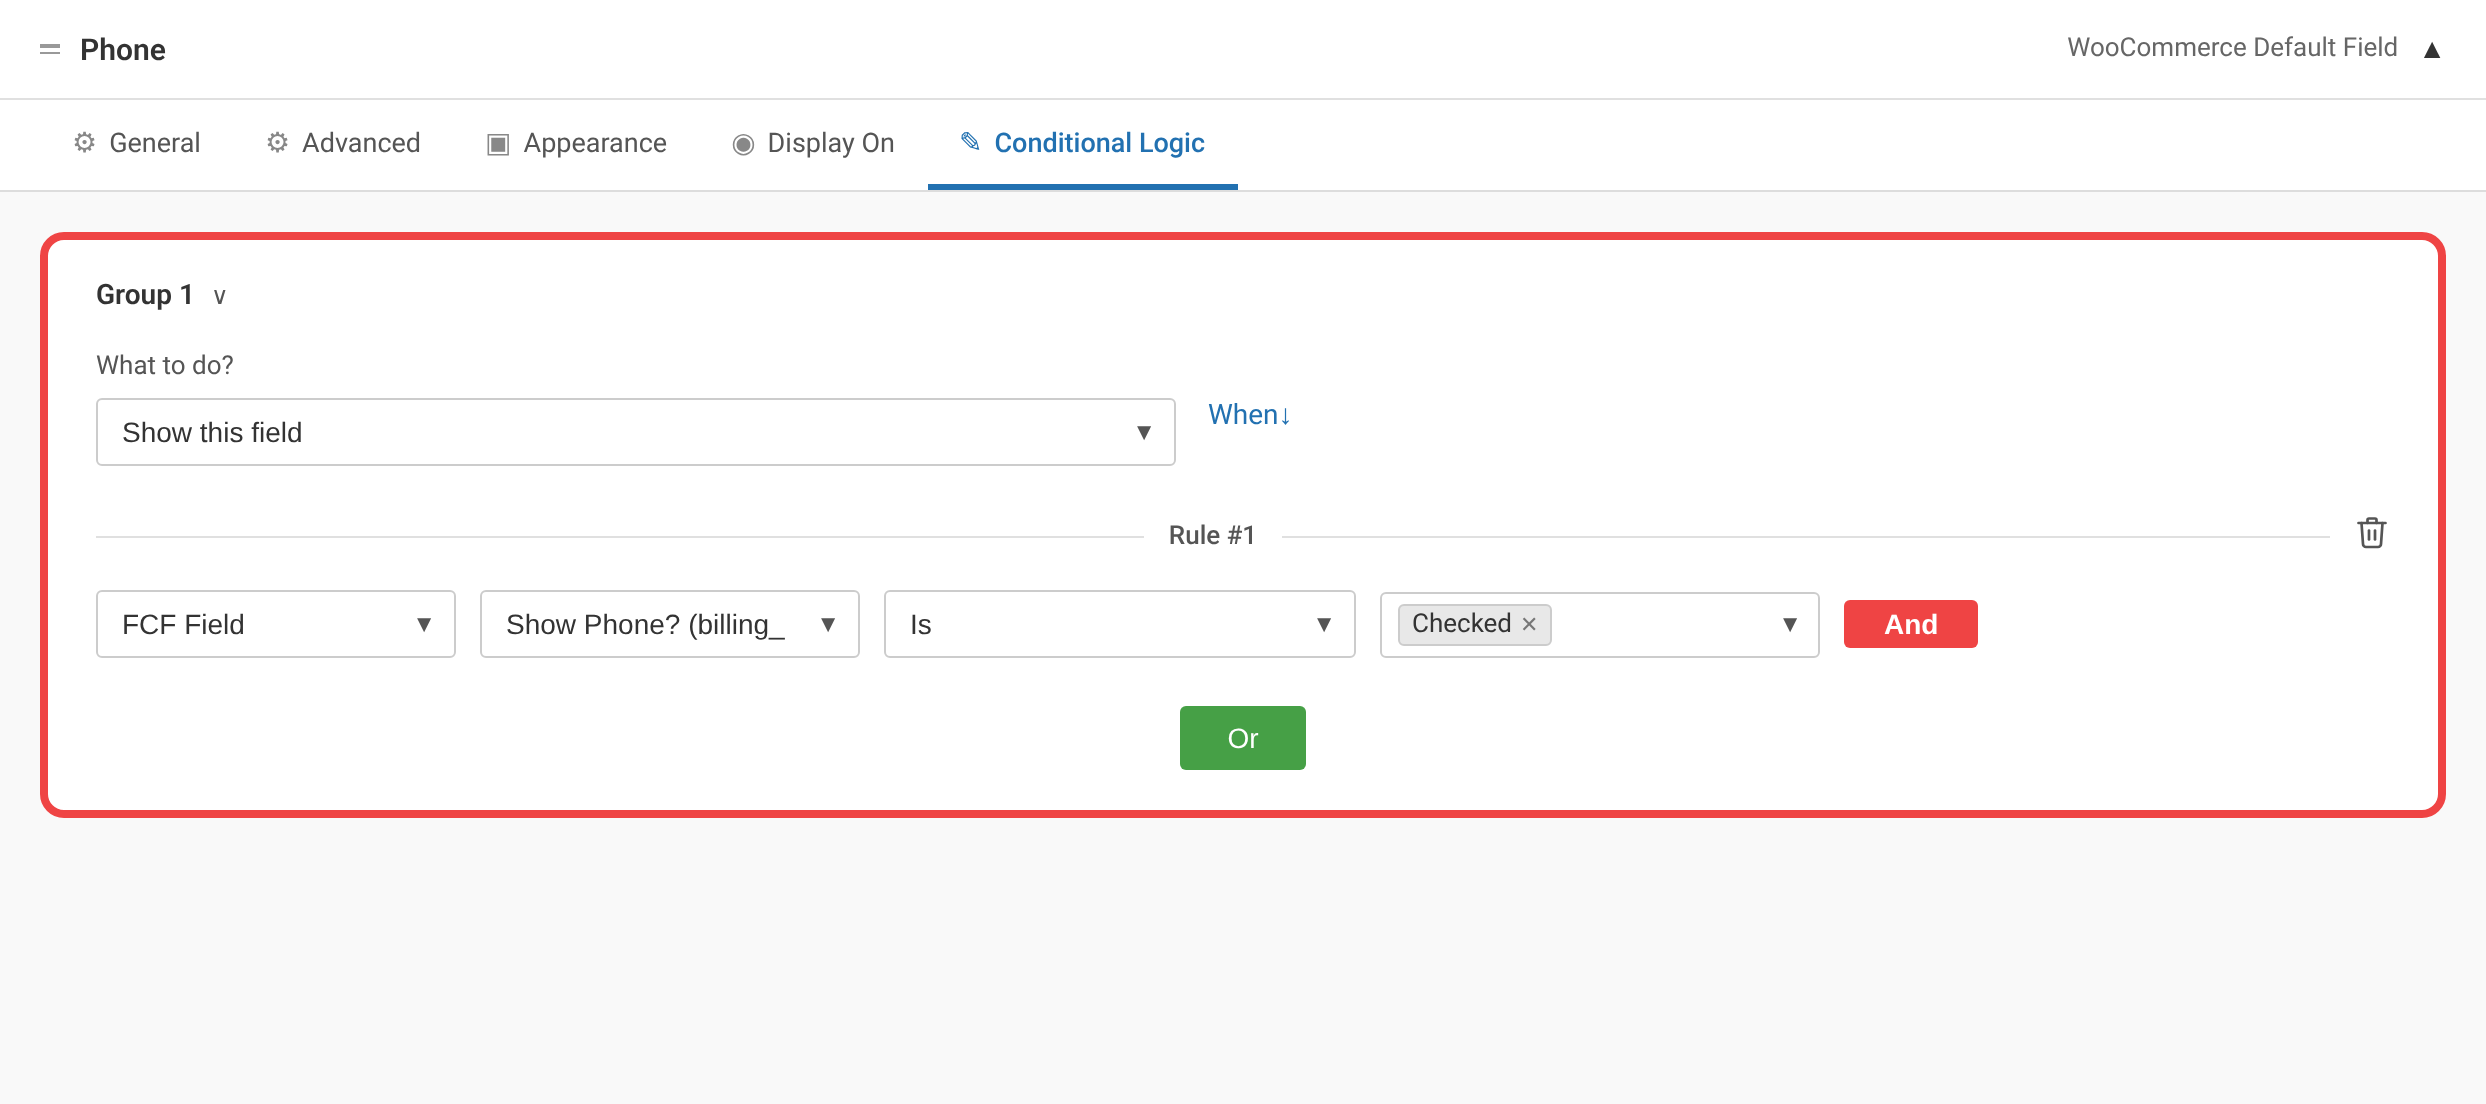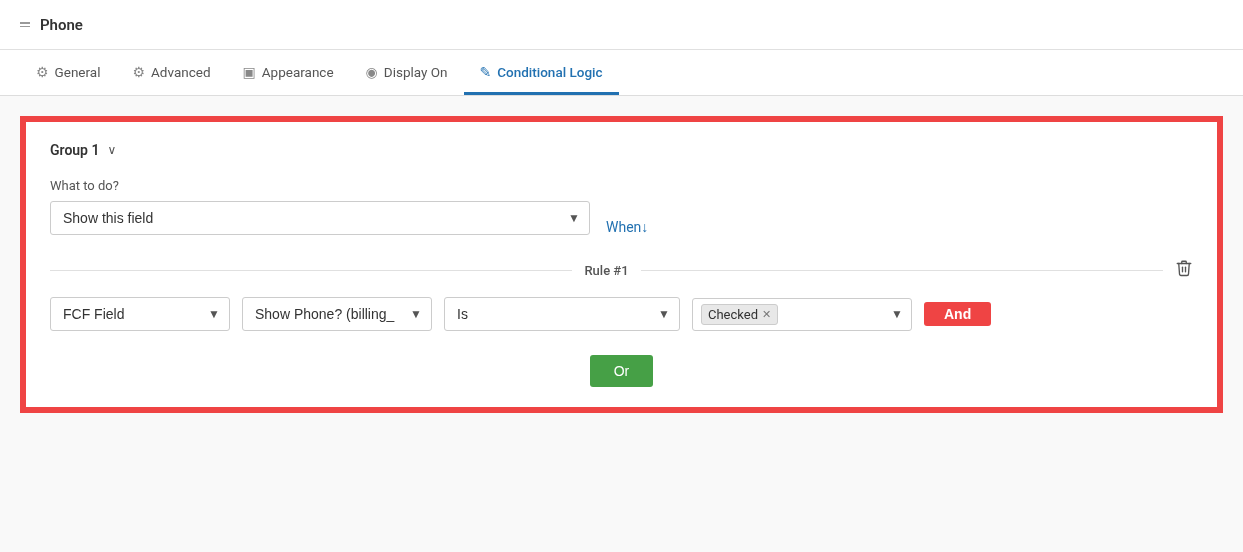--- a/index.html
+++ b/index.html
@@ -110,22 +110,22 @@
 
     
     .main-content {
       padding: 20px;
       background: #f9f9f9;
       min-height: 456px;
     }
 
     .group-card {
       background: #fff;
-      border: 6px solid #ef4444;
-      border-radius: 0;
+      border: 4px solid #ef4444;
+      border-radius: 12px;
       padding: 20px 24px;
     }
 
     
     .group-header {
       display: flex;
       align-items: center;
       gap: 8px;
       margin-bottom: 20px;
     }
@@ -144,21 +144,21 @@
 
     
     .what-to-do-label {
       font-size: 13px;
       color: #555;
       margin-bottom: 8px;
     }
 
     .action-row {
       display: flex;
-      align-items: flex-end;
+      align-items: flex-start;
       gap: 16px;
     }
 
     .select-wrapper {
       position: relative;
       display: inline-flex;
       align-items: center;
     }
 
     .select-field {
@@ -321,20 +321,24 @@
 
 <div class="page-wrapper">
 
   <div class="field-header">
     <div class="field-header-left">
       <div class="sort-icon">
         <span></span>
         <span></span>
       </div>
       <span class="field-title">Phone</span>
+    </div>
+    <div class="field-header-right">
+      <span class="woo-default-label">WooCommerce Default Field</span>
+      <span class="collapse-icon">▲</span>
     </div>
   </div>
 
   <div class="tabs-bar">
     <div class="tab-item">
       <span class="tab-icon">⚙</span>
       <span>General</span>
     </div>
     <div class="tab-item">
       <span class="tab-icon">⚙</span>

